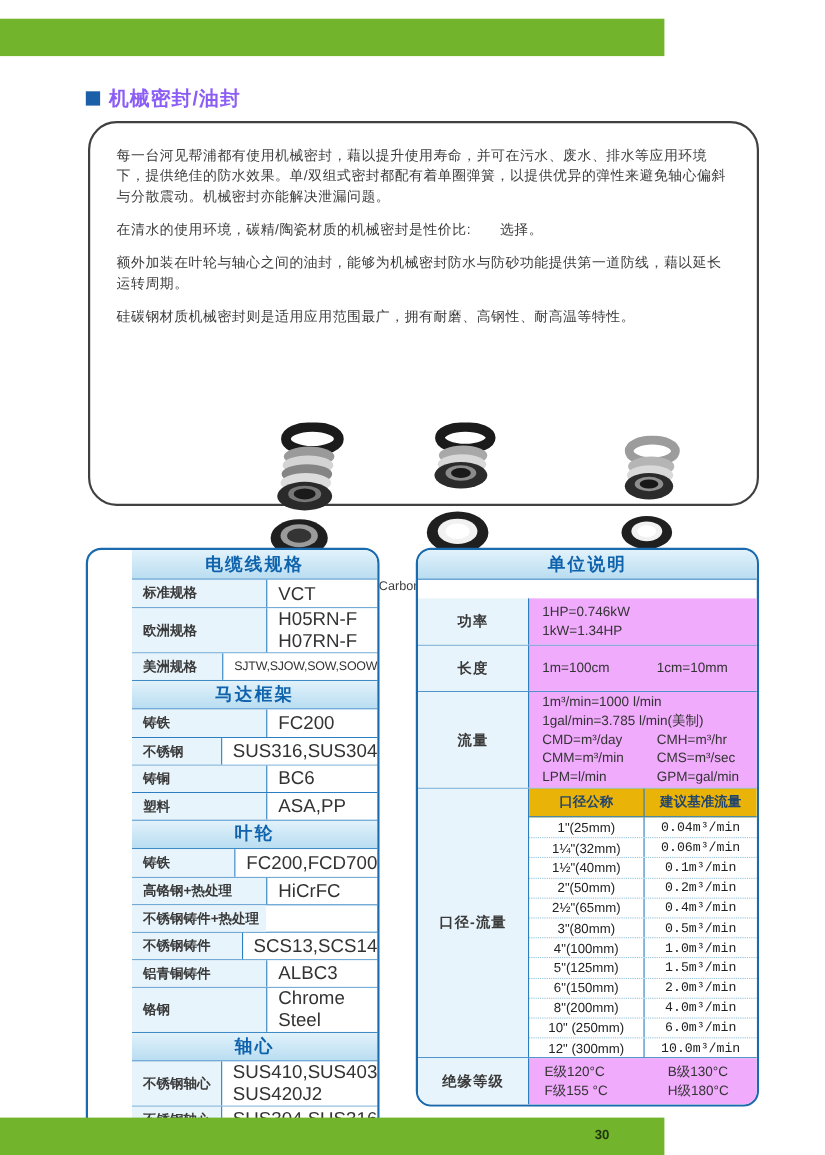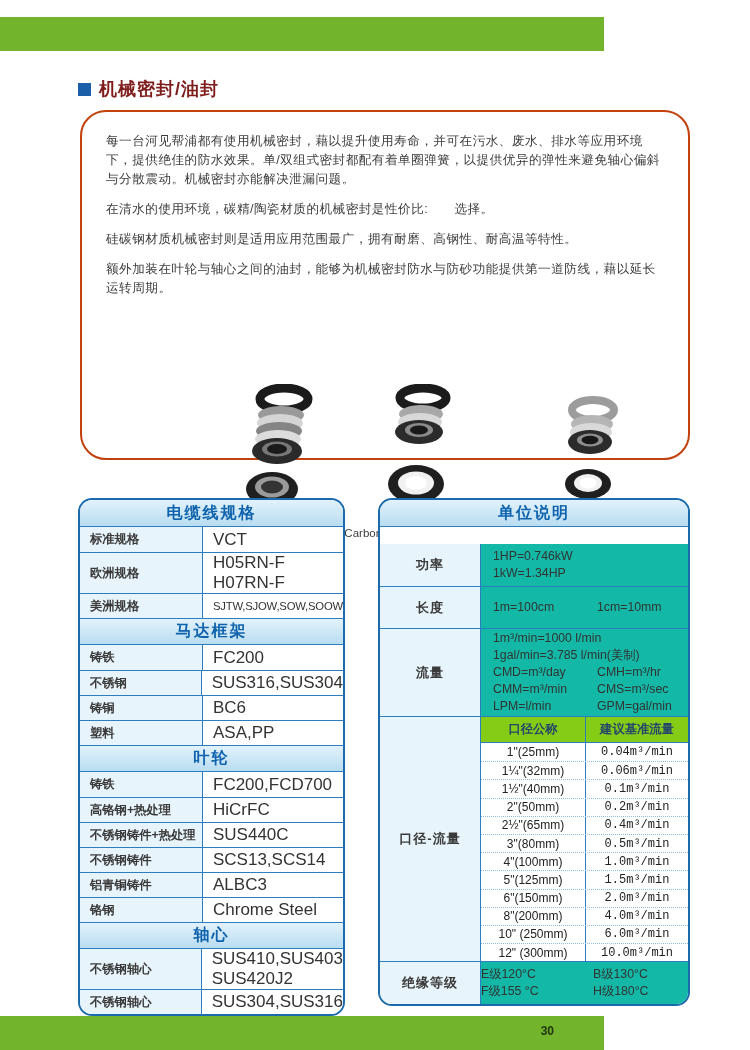--- a/index.html
+++ b/index.html
@@ -10,26 +10,26 @@
     color:#3b3b3b;
   }
   .green-bar{position:absolute;left:0;width:604px;height:34px;background:#72b52d;}
   #top-bar{top:17px;}
   #bottom-bar{top:1016px;}
   .page-num{position:absolute;right:50px;top:8px;font-size:12px;color:#21350f;font-weight:bold;}
 
   
   .page-title{position:absolute;left:78px;top:77px;display:flex;align-items:center;gap:8px;}
   .title-square{width:13px;height:13px;background:#1b5fa8;}
-  .title-text{font-size:18px;font-weight:bold;color:#7f1d1d;letter-spacing:1px;}
+  .title-text{font-size:18px;font-weight:bold;color:#8b5cf6;letter-spacing:1px;}
 
   
   .intro-box{
     position:absolute;left:80px;top:110px;width:610px;height:350px;
-    border:2px solid #c2410c;border-radius:26px;background:#fff;box-sizing:border-box;
+    border:2px solid #404040;border-radius:26px;background:#fff;box-sizing:border-box;
   }
   .intro-text{padding:20px 24px 0 24px;}
   .intro-text p{margin:0 0 11px 0;font-size:12.6px;line-height:19px;color:#3c3c3c;letter-spacing:0.5px;}
 
   
   .figs{position:absolute;left:0;top:272px;width:610px;height:160px;}
   .fig{position:absolute;text-align:center;}
   .fig-img{height:126px;display:flex;justify-content:center;align-items:flex-start;}
   .fig-name{font-size:13.5px;color:#3d3d3d;font-weight:bold;letter-spacing:2px;line-height:16px;}
   .fig-mat{font-size:11.5px;color:#3d3d3d;line-height:14px;}
@@ -38,68 +38,68 @@
   .tbl{position:absolute;border:2px solid #1a6aad;border-radius:14px;overflow:hidden;background:#fff;box-sizing:border-box;}
   .sec-head{
     height:27px;display:flex;align-items:center;justify-content:center;
     background:linear-gradient(#e2f2fb,#b9ddf1);
     color:#0f63ac;font-weight:bold;font-size:16px;letter-spacing:2px;
     border-bottom:1.5px solid #2b7fc0;box-sizing:border-box;
   }
   .sec-head.mid{border-top:1.5px solid #2b7fc0;}
 
   
-  #left-table{left:78px;top:498px;width:267px;}
+  #left-table{left:78px;top:498px;width:267px;padding-left:40px;}
   .lrow{display:flex;min-height:25px;border-top:1.5px solid #2b7fc0;box-sizing:border-box;}
   .lrow.first{border-top:none;}
   .lrow.tall{min-height:36px;}
   .lcell{display:flex;align-items:center;box-sizing:border-box;}
   .lcell.lab{width:122px;background:#e8f4fb;padding-left:10px;font-size:12.3px;font-weight:bold;color:#3a3a3a;}
   .lcell.val{flex:1;background:#fff;border-left:1.5px solid #2b7fc0;padding-left:10px;font-size:17px;color:#333;white-space:pre-wrap;}
   .lcell.val.small{font-size:11.3px;letter-spacing:-0.2px;}
 
   
   #right-table{left:378px;top:498px;width:312px;}
   .rrow{display:flex;border-top:1.5px solid #2b7fc0;box-sizing:border-box;}
   .rlab{width:100px;background:#e8f4fb;display:flex;align-items:center;justify-content:center;
         font-size:13px;font-weight:bold;color:#3a3a3a;box-sizing:border-box;letter-spacing:1px;}
-  .rcontent{flex:1;border-left:1.5px solid #2b7fc0;box-sizing:border-box;background:#14b8a6;
+  .rcontent{flex:1;border-left:1.5px solid #2b7fc0;box-sizing:border-box;background:#f0abfc;
         padding:5px 0 5px 12px;display:flex;flex-direction:column;justify-content:center;}
   .uline{font-size:12.3px;color:#333;line-height:17px;}
   .upair{display:flex;font-size:12.3px;color:#333;line-height:17px;}
   .upair span:first-child{width:104px;}
   .upair span:last-child{flex:1;}
 
   
   .bore-wrap{flex:1;border-left:1.5px solid #2b7fc0;box-sizing:border-box;background:#fff;padding:0;display:block;}
-  .bore-head{display:flex;height:26px;background:#84cc16;border-bottom:1.5px solid #2b7fc0;box-sizing:border-box;justify-content:space-between;}
+  .bore-head{display:flex;height:26px;background:#eab308;border-bottom:1.5px solid #2b7fc0;box-sizing:border-box;justify-content:space-between;}
   .bore-head div{display:flex;align-items:center;justify-content:center;font-size:12.3px;font-weight:bold;color:#24466b;box-sizing:border-box;}
   .bc1{width:104px;}
   .bc2{flex:1;border-left:1.5px solid #2b7fc0;box-sizing:border-box;font-family:Liberation Mono, monospace;}
   .frow{display:flex;height:18.2px;border-top:1px dotted #8fc0de;box-sizing:border-box;}
   .frow.first{border-top:none;}
   .frow div{display:flex;align-items:center;justify-content:center;font-size:12px;color:#222;box-sizing:border-box;}
-  .ins-content{padding-left:0;}
+  .ins-content{padding-left:14px;}
 </style>
 </head>
 <body>
 
 <div class="green-bar" id="top-bar"></div>
 
 <div class="page-title">
   <span class="title-square"></span>
   <span class="title-text">机械密封/油封</span>
 </div>
 
 <div class="intro-box">
   <div class="intro-text">
     <p>每一台河见帮浦都有使用机械密封，藉以提升使用寿命，并可在污水、废水、排水等应用环境下，提供绝佳的防水效果。单/双组式密封都配有着单圈弹簧，以提供优异的弹性来避免轴心偏斜与分散震动。机械密封亦能解决泄漏问题。</p>
     <p>在清水的使用环境，碳精/陶瓷材质的机械密封是性价比:　　选择。</p>
+    <p>额外加装在叶轮与轴心之间的油封，能够为机械密封防水与防砂功能提供第一道防线，藉以延长运转周期。</p>
     <p>硅碳钢材质机械密封则是适用应用范围最广，拥有耐磨、高钢性、耐高温等特性。</p>
-    <p>额外加装在叶轮与轴心之间的油封，能够为机械密封防水与防砂功能提供第一道防线，藉以延长运转周期。</p>
   </div>
 
   <div class="figs">
 
     <div class="fig" style="left:95px;width:160px;">
       <div class="fig-img" style="transform:translateX(22px);">
         <svg width="95" height="124" viewBox="0 0 95 124">
           <ellipse cx="52" cy="15" rx="24" ry="11" fill="none" stroke="#1b1b1b" stroke-width="9"></ellipse>
           <ellipse cx="49" cy="31" rx="23" ry="9" fill="#9a9a9a"></ellipse>
           <ellipse cx="48" cy="39" rx="23" ry="9" fill="#d4d4d4"></ellipse>
@@ -194,21 +194,20 @@
   <div class="lrow first">
     <div class="lcell lab">铸铁</div>
     <div class="lcell val">FC200,FCD700</div>
   </div>
   <div class="lrow">
     <div class="lcell lab">高铬钢+热处理</div>
     <div class="lcell val">HiCrFC</div>
   </div>
   <div class="lrow">
     <div class="lcell lab">不锈钢铸件+热处理</div>
-    <div class="lcell val">SUS440C</div>
   </div>
   <div class="lrow">
     <div class="lcell lab">不锈钢铸件</div>
     <div class="lcell val">SCS13,SCS14</div>
   </div>
   <div class="lrow">
     <div class="lcell lab">铝青铜铸件</div>
     <div class="lcell val">ALBC3</div>
   </div>
   <div class="lrow">

